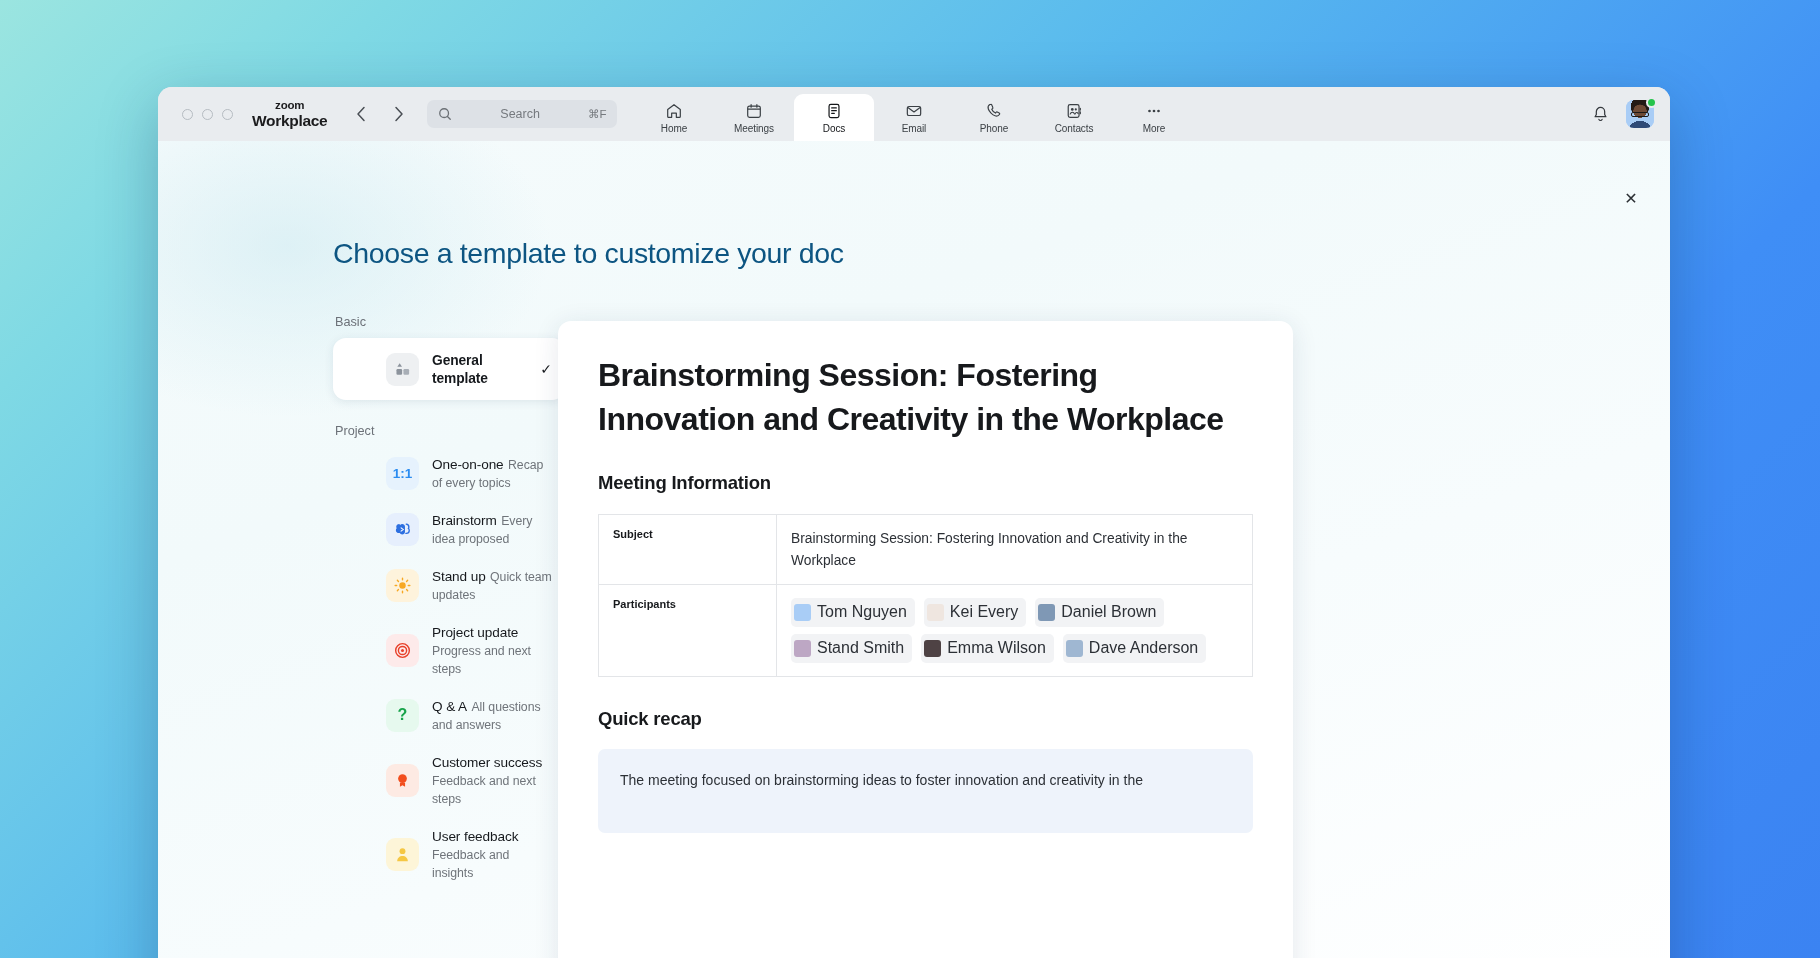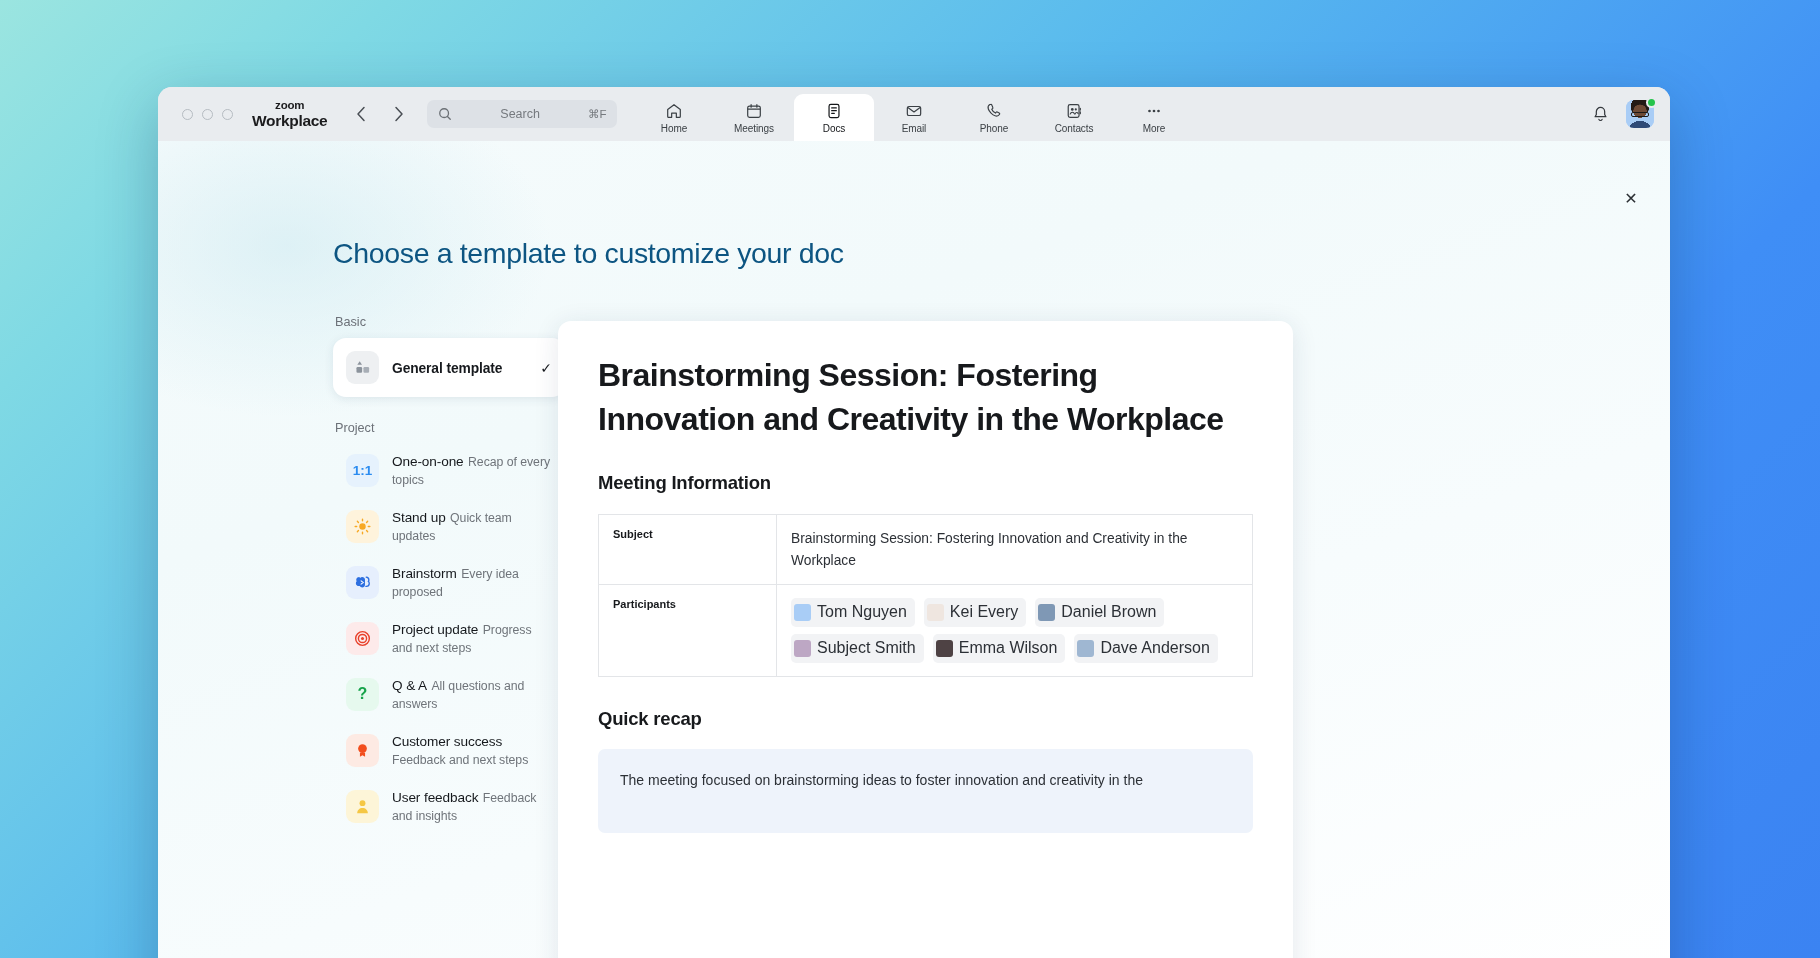--- a/index.html
+++ b/index.html
@@ -138,21 +138,21 @@
     margin-bottom: 4px;
   }
   .tpl-item.selected {
     background: #ffffff;
     box-shadow: 0 2px 10px rgba(30,60,90,.10);
     padding: 13px 13px;
   }
   .tpl-ic {
     width: 33px; height: 33px; border-radius: 9px;
     display: flex; align-items: center; justify-content: center;
-    flex: 0 0 auto; font-size: 14px; font-weight: 700;
+    flex: 0 0 auto; font-size: 14px; font-weight: 700; margin-left: 40px;
   }
   .tpl-txt { flex: 1; min-width: 0; }
   .tpl-name { font-size: 13.6px; color: #16191d; letter-spacing: -.1px; }
   .tpl-item.selected .tpl-name { font-weight: 700; font-size: 13.8px; }
   .tpl-desc { font-size: 12.3px; color: #6f747a; margin-top: 2px; letter-spacing: -.05px; }
   .tpl-check { color: #16191d; font-size: 14px; margin-left: 4px; }
 
   
   .ic-general { background:#eef0f2; }
   .ic-oneone  { background:#e6f2fd; color:#2b8cf0; font-size:13.5px; }
@@ -371,45 +371,45 @@
 
       <div class="tpl-item">
         <span class="tpl-ic ic-oneone">1:1</span>
         <span class="tpl-txt">
           <span class="tpl-name">One-on-one</span>
           <span class="tpl-desc">Recap of every topics</span>
         </span>
       </div>
 
       <div class="tpl-item">
+        <span class="tpl-ic ic-brain">
+          <svg width="19" height="19" viewBox="0 0 20 20">
+              <path d="M6.6 4.2c-1.9 0-3.2 1.4-3.2 3 0 .6.2 1.1.5 1.6-.6.5-.9 1.2-.9 2 0 1.7 1.4 3 3.2 3 .3 0 .6 0 .9-.1.5.9 1.5 1.5 2.6 1.5 1.6 0 2.9-1.2 2.9-2.7V6.9c0-1.5-1.3-2.7-2.9-2.7-.9 0-1.7.4-2.2 1a3.3 3.3 0 0 0-.9-1Z" fill="#2d6fe0"></path>
+              <path d="M13.9 4.4c1.7.2 2.8 1.5 2.8 3 0 .6-.2 1.1-.5 1.6.6.5.9 1.2.9 2 0 1.7-1.4 3-3.2 3h-.4" stroke="#2d6fe0" stroke-width="1.4" stroke-linecap="round" fill="none"></path>
+              <path d="M8.5 8.2 10.8 10l-2.3 1.8" stroke="#fff" stroke-width="1.1" fill="none" stroke-linecap="round"></path>
+            </svg>
+        </span>
+        <span class="tpl-txt">
+          <span class="tpl-name">Brainstorm</span>
+          <span class="tpl-desc">Every idea proposed</span>
+        </span>
+      </div>
+
+      <div class="tpl-item">
         <span class="tpl-ic ic-standup">
           <svg width="19" height="19" viewBox="0 0 20 20">
               <circle cx="10" cy="10" r="3.4" fill="#f7a823"></circle>
               <g stroke="#f7a823" stroke-width="1.5" stroke-linecap="round">
                 <path d="M10 2.3v1.6M10 16.1v1.6M2.3 10h1.6M16.1 10h1.6M4.6 4.6l1.1 1.1M14.3 14.3l1.1 1.1M15.4 4.6l-1.1 1.1M5.7 14.3l-1.1 1.1"></path>
               </g>
             </svg>
         </span>
         <span class="tpl-txt">
           <span class="tpl-name">Stand up</span>
           <span class="tpl-desc">Quick team updates</span>
-        </span>
-      </div>
-
-      <div class="tpl-item">
-        <span class="tpl-ic ic-brain">
-          <svg width="19" height="19" viewBox="0 0 20 20">
-              <path d="M6.6 4.2c-1.9 0-3.2 1.4-3.2 3 0 .6.2 1.1.5 1.6-.6.5-.9 1.2-.9 2 0 1.7 1.4 3 3.2 3 .3 0 .6 0 .9-.1.5.9 1.5 1.5 2.6 1.5 1.6 0 2.9-1.2 2.9-2.7V6.9c0-1.5-1.3-2.7-2.9-2.7-.9 0-1.7.4-2.2 1a3.3 3.3 0 0 0-.9-1Z" fill="#2d6fe0"></path>
-              <path d="M13.9 4.4c1.7.2 2.8 1.5 2.8 3 0 .6-.2 1.1-.5 1.6.6.5.9 1.2.9 2 0 1.7-1.4 3-3.2 3h-.4" stroke="#2d6fe0" stroke-width="1.4" stroke-linecap="round" fill="none"></path>
-              <path d="M8.5 8.2 10.8 10l-2.3 1.8" stroke="#fff" stroke-width="1.1" fill="none" stroke-linecap="round"></path>
-            </svg>
-        </span>
-        <span class="tpl-txt">
-          <span class="tpl-name">Brainstorm</span>
-          <span class="tpl-desc">Every idea proposed</span>
         </span>
       </div>
 
       <div class="tpl-item">
         <span class="tpl-ic ic-project">
           <svg width="19" height="19" viewBox="0 0 20 20" fill="none">
               <circle cx="10" cy="10" r="7.2" stroke="#e8402a" stroke-width="1.5"></circle>
               <circle cx="10" cy="10" r="4.3" stroke="#e8402a" stroke-width="1.5"></circle>
               <circle cx="10" cy="10" r="1.6" fill="#e8402a"></circle>
             </svg>
@@ -481,21 +481,21 @@
                 <span class="chip">
                   <span class="av" style="background:#efe6e0"></span>
                   <span>Kei Every</span>
                 </span>
                 <span class="chip">
                   <span class="av" style="background:#7f98b5"></span>
                   <span>Daniel Brown</span>
                 </span>
                 <span class="chip">
                   <span class="av" style="background:#bda7c4"></span>
-                  <span>Subject Smith</span>
+                  <span>Stand Smith</span>
                 </span>
                 <span class="chip">
                   <span class="av" style="background:#4e4244"></span>
                   <span>Emma Wilson</span>
                 </span>
                 <span class="chip">
                   <span class="av" style="background:#9fb7d2"></span>
                   <span>Dave Anderson</span>
                 </span>
               </div>

